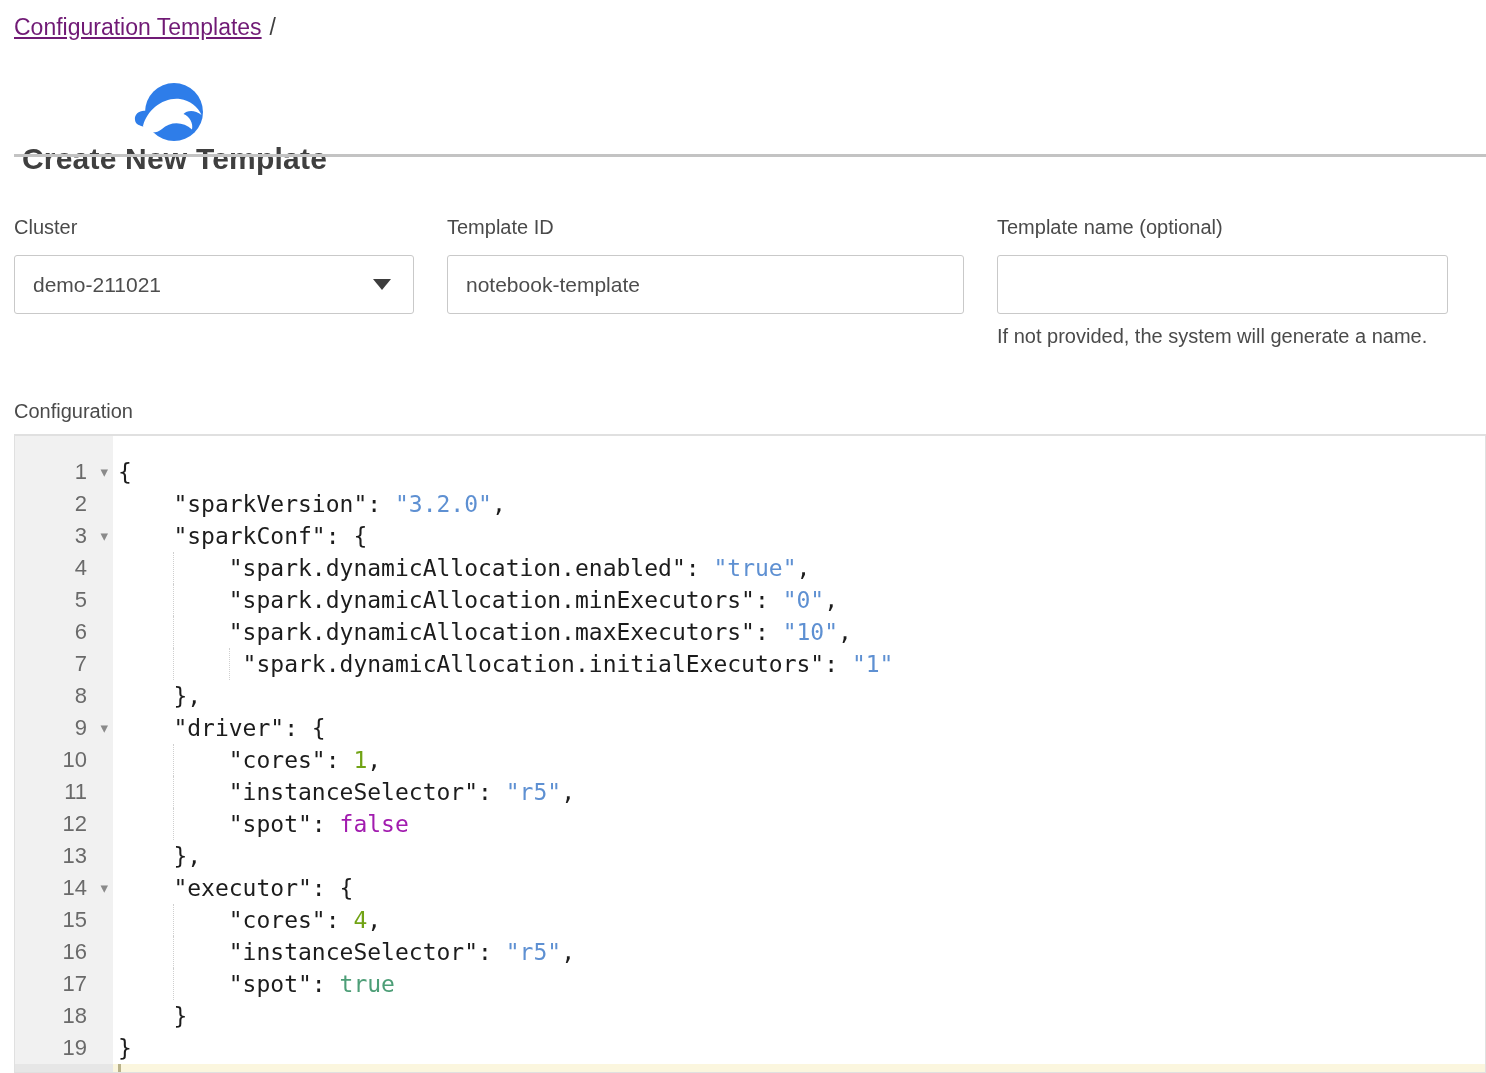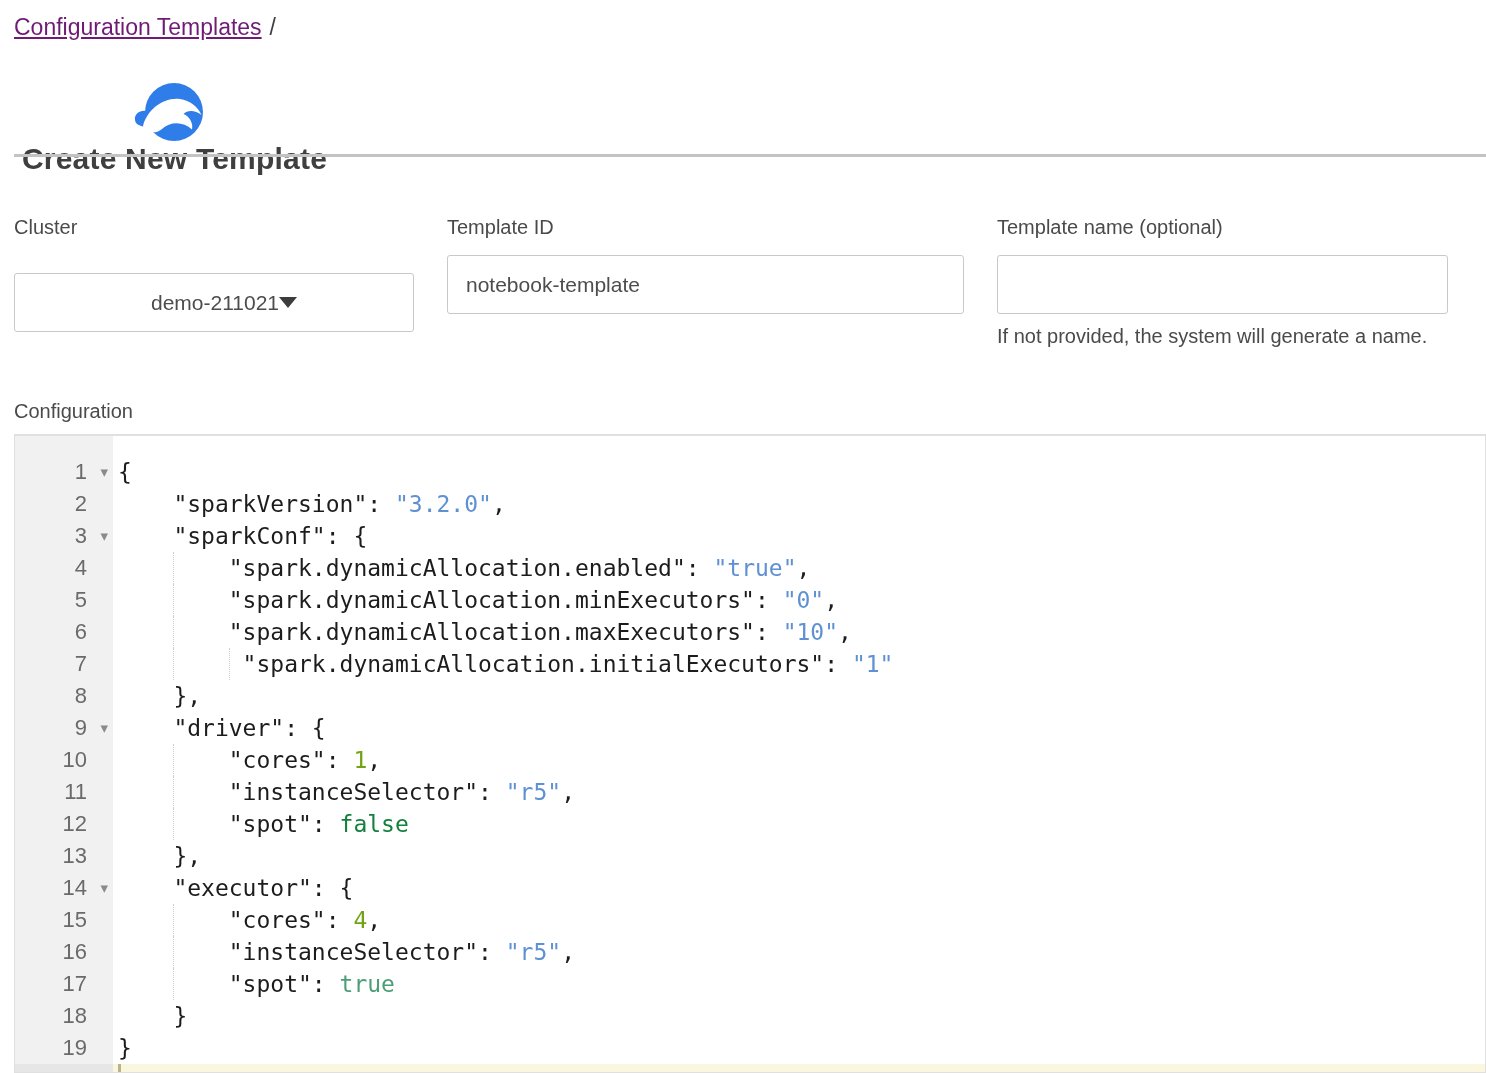--- a/index.html
+++ b/index.html
@@ -12,27 +12,27 @@
   .breadcrumb a{color:#701a75;text-decoration:underline;cursor:pointer;}
   .breadcrumb .sep{color:#3f3f3f;margin-left:8px;}
   
   .header{position:absolute;left:8px;top:82px;height:60px;display:flex;align-items:center;flex-direction:column;}
   .logo{width:70px;height:60px;flex:0 0 auto;}
   .page-title{margin-left:14px;font-size:30px;font-weight:700;color:#3f3f3f;letter-spacing:.2px;}
   .divider{position:absolute;left:14px;right:0;top:154px;height:3px;background:#c3c3c3;}
   
   .form-row{position:absolute;left:14px;top:216px;display:flex;}
   .col{display:flex;flex-direction:column;}
-  .col1{width:400px;margin-right:33px;gap:18px;}
+  .col1{width:400px;margin-right:33px;}
   .col2{width:517px;margin-right:33px;}
   .col3{width:451px;}
   .field-label{font-size:20px;color:#4a4a4a;margin-bottom:16px;}
   .box{box-sizing:border-box;height:59px;border:1px solid #c9c9c9;border-radius:3px;background:#fff;
        font-size:21px;color:#4d4d4d;}
-  .select{display:flex;align-items:center;justify-content:center;padding:0 22px 0 42px;cursor:pointer;}
+  .select{display:flex;align-items:center;justify-content:space-between;padding:0 22px 0 18px;cursor:pointer;}
   .caret{width:0;height:0;border-left:9px solid transparent;border-right:9px solid transparent;
          border-top:11px solid #3d3d3d;}
   input.box{width:100%;padding:0 18px;outline:none;font-family:"Liberation Sans",sans-serif;}
   .helper{margin-top:11px;font-size:20px;color:#4a4a4a;}
   
   .config-label{position:absolute;left:14px;top:400px;font-size:20px;color:#4a4a4a;}
   .editor{position:absolute;left:14px;right:0;top:434px;height:639px;box-sizing:border-box;
           border:1px solid #e0e0e0;border-top-width:2px;background:#fff;overflow:hidden;}
   .gutter{position:absolute;left:0;top:0;bottom:0;width:98px;background:#f1f1f1;padding-top:20px;box-sizing:border-box;}
   .gutter-row{position:relative;height:32px;line-height:32px;text-align:right;padding-right:26px;
@@ -113,21 +113,21 @@
       <div class="code-row"><span style="color: rgb(28, 28, 28);">    "sparkVersion": </span><span style="color: rgb(94, 144, 210);">"3.2.0"</span><span style="color: rgb(28, 28, 28);">,</span></div>
       <div class="code-row"><span style="color: rgb(28, 28, 28);">    "sparkConf": {</span></div>
       <div class="code-row"><span class="guide" style="left: calc(4ch + 5px);"></span><span style="color: rgb(28, 28, 28);">        "spark.dynamicAllocation.enabled": </span><span style="color: rgb(94, 144, 210);">"true"</span><span style="color: rgb(28, 28, 28);">,</span></div>
       <div class="code-row"><span class="guide" style="left: calc(4ch + 5px);"></span><span style="color: rgb(28, 28, 28);">        "spark.dynamicAllocation.minExecutors": </span><span style="color: rgb(94, 144, 210);">"0"</span><span style="color: rgb(28, 28, 28);">,</span></div>
       <div class="code-row"><span class="guide" style="left: calc(4ch + 5px);"></span><span style="color: rgb(28, 28, 28);">        "spark.dynamicAllocation.maxExecutors": </span><span style="color: rgb(94, 144, 210);">"10"</span><span style="color: rgb(28, 28, 28);">,</span></div>
       <div class="code-row"><span class="guide" style="left: calc(4ch + 5px);"></span><span class="guide" style="left: calc(8ch + 5px);"></span><span style="color: rgb(28, 28, 28);">         "spark.dynamicAllocation.initialExecutors": </span><span style="color: rgb(94, 144, 210);">"1"</span></div>
       <div class="code-row"><span style="color: rgb(28, 28, 28);">    },</span></div>
       <div class="code-row"><span style="color: rgb(28, 28, 28);">    "driver": {</span></div>
       <div class="code-row"><span class="guide" style="left: calc(4ch + 5px);"></span><span style="color: rgb(28, 28, 28);">        "cores": </span><span style="color: rgb(113, 163, 21);">1</span><span style="color: rgb(28, 28, 28);">,</span></div>
       <div class="code-row"><span class="guide" style="left: calc(4ch + 5px);"></span><span style="color: rgb(28, 28, 28);">        "instanceSelector": </span><span style="color: rgb(94, 144, 210);">"r5"</span><span style="color: rgb(28, 28, 28);">,</span></div>
-      <div class="code-row"><span class="guide" style="left: calc(4ch + 5px);"></span><span style="color: rgb(28, 28, 28);">        "spot": </span><span style="color: #15803d; text-align: right;">false</span></div>
+      <div class="code-row"><span class="guide" style="left: calc(4ch + 5px);"></span><span style="color: rgb(28, 28, 28);">        "spot": </span><span style="color: #a21caf; text-align: right;">false</span></div>
       <div class="code-row"><span style="color: rgb(28, 28, 28);">    },</span></div>
       <div class="code-row"><span style="color: rgb(28, 28, 28);">    "executor": {</span></div>
       <div class="code-row"><span class="guide" style="left: calc(4ch + 5px);"></span><span style="color: rgb(28, 28, 28);">        "cores": </span><span style="color: rgb(113, 163, 21);">4</span><span style="color: rgb(28, 28, 28);">,</span></div>
       <div class="code-row"><span class="guide" style="left: calc(4ch + 5px);"></span><span style="color: rgb(28, 28, 28);">        "instanceSelector": </span><span style="color: rgb(94, 144, 210);">"r5"</span><span style="color: rgb(28, 28, 28);">,</span></div>
       <div class="code-row"><span class="guide" style="left: calc(4ch + 5px);"></span><span style="color: rgb(28, 28, 28);">        "spot": </span><span style="color: rgb(77, 158, 119);">true</span></div>
       <div class="code-row"><span style="color: rgb(28, 28, 28);">    }</span></div>
       <div class="code-row"><span style="color: rgb(28, 28, 28);">}</span></div>
       <div class="code-row active"><span class="cursor"></span></div>
     </div>
 </div>

